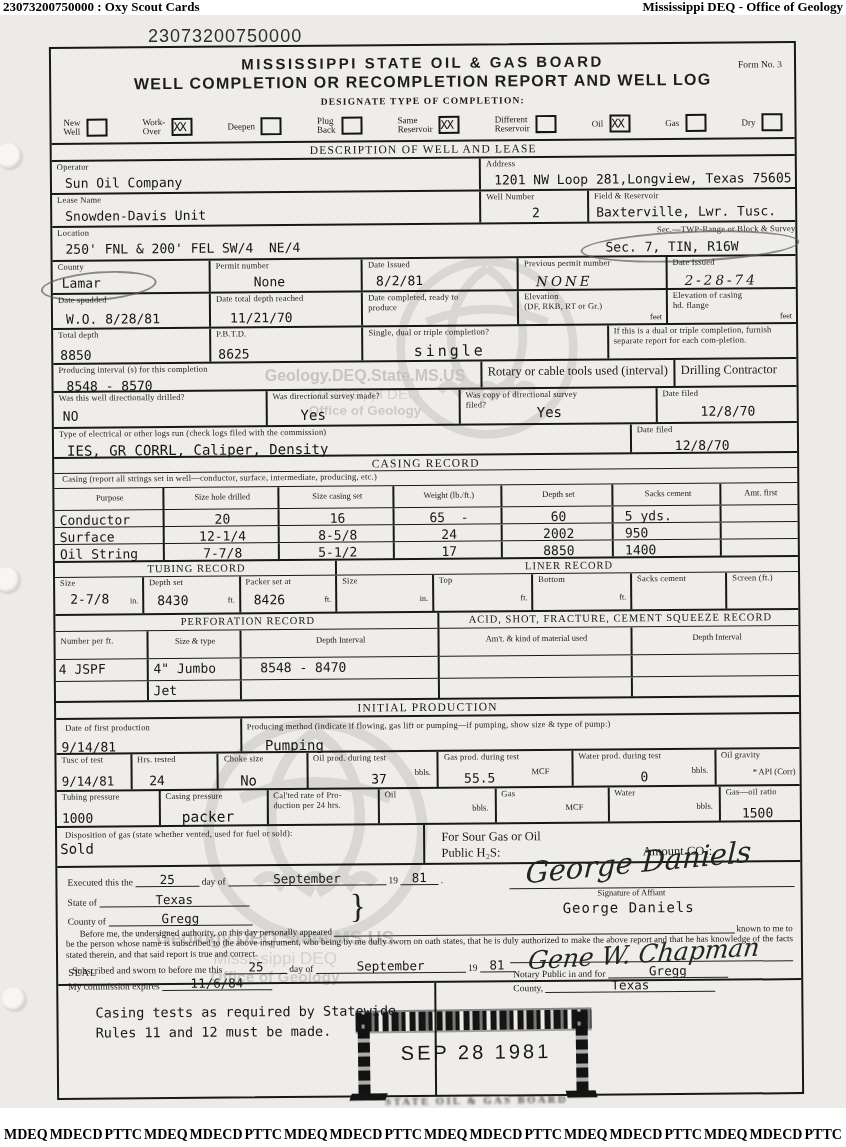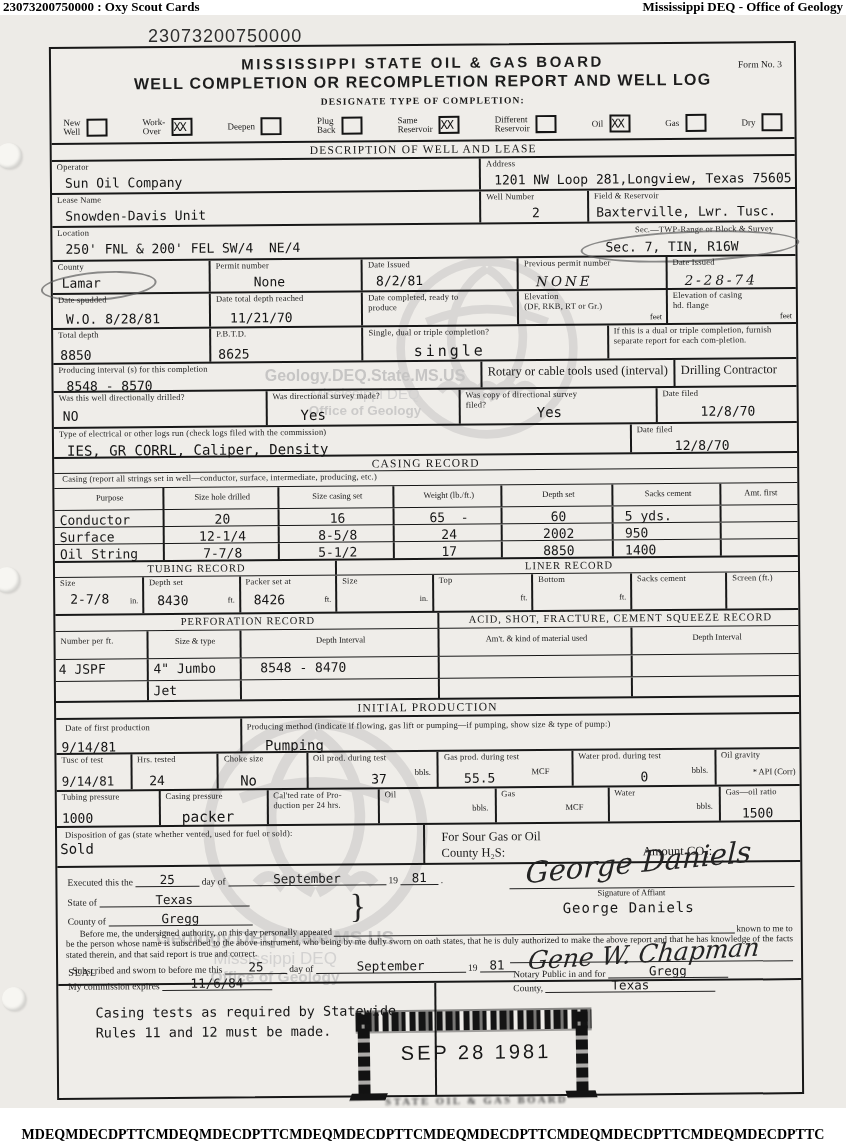--- a/index.html
+++ b/index.html
@@ -5,21 +5,21 @@
   html,body{margin:0;padding:0}
   body{width:846px;height:1147px;position:relative;background:#fff;overflow:hidden;
        font-family:"Liberation Serif",serif;color:#181818;-webkit-font-smoothing:antialiased}
 
   
   .topbar{position:absolute;top:0;left:0;right:0;height:15px;background:#fff;display:flex;
           justify-content:space-between;align-items:flex-start;padding:0 3px;box-sizing:border-box;
           font-family:"Liberation Serif",serif;font-weight:bold;font-size:13px;line-height:14px;color:#000}
   .scan{position:absolute;top:15px;left:0;width:846px;height:1093px;background:#edebe7;overflow:hidden}
   .footerbar{position:absolute;bottom:0;left:0;right:0;height:39px;background:#fff;display:flex;
-             align-items:flex-end;justify-content:center;padding:0 4px 4px 4px;box-sizing:border-box;
+             align-items:flex-end;justify-content:space-between;padding:0 4px 4px 4px;box-sizing:border-box;
              font-family:"Liberation Serif",serif;font-weight:bold;font-size:14px;color:#000}
   .docnum{position:absolute;left:148px;top:11px;font-family:"Liberation Sans",sans-serif;
           font-size:18px;letter-spacing:1px;color:#2d2d2d}
 
   
   .wm-logo{position:absolute;opacity:.42}
   .wm-text{position:absolute;text-align:center;font-family:"Liberation Sans",sans-serif;line-height:1.15;pointer-events:none}
   .wm-text .w1{font-weight:bold;color:#aeaeae}
   .wm-text .w2{color:#c2c2c2}
   .wm-text .w3{font-weight:bold;color:#b6b6b6}
@@ -238,21 +238,21 @@
       </div>
       <div class="c grow">
         <span class="l">Field &amp; Reservoir</span>
         <span class="v" style="margin-left:2px">Baxterville, Lwr. Tusc.</span>
       </div>
     </div>
 
     <div class="r" style="height:34px">
       <div class="c grow">
         <span class="l">Location</span>
-        <span class="l" style="position:absolute;right:22px;top:2px">Sec.—TWP-Range or Block &amp; Survey</span>
+        <span class="l" style="position:absolute;right:0;top:2px">Sec.—TWP-Range or Block &amp; Survey</span>
         <span class="v">250' FNL &amp; 200' FEL SW/4  NE/4</span>
         <span class="v" style="position:absolute;left:545px;top:13px">Sec. 7, TIN, R16W</span>
         <span class="circ" style="left:528px;top:8px;width:215px;height:27px;transform:rotate(-2deg)"></span>
       </div>
     </div>
 
     <div class="r" style="height:33px">
       <div class="c" style="width:21%">
         <span class="l">County</span>
         <span class="v" style="margin-left:4px">Lamar</span>
@@ -628,21 +628,21 @@
       </div>
     </div>
 
     <div class="r" style="height:40px">
       <div class="c" style="width:49.3%">
         <span class="l" style="margin-top:2px;margin-left:3px">Disposition of gas (state whether vented, used for fuel or sold):</span>
         <span class="v" style="margin-left:-2px;margin-top:1px;font-size:14px">Sold</span>
       </div>
       <div class="c grow">
         <span style="position:absolute;left:16px;top:5px;font-size:12.5px">For Sour Gas or Oil</span>
-        <span style="position:absolute;left:16px;top:21px;font-size:12.5px">County H₂S:</span>
+        <span style="position:absolute;left:16px;top:21px;font-size:12.5px">Public H₂S:</span>
         <span style="position:absolute;left:58%;top:21px;font-size:12.5px">Amount CO₂:</span>
       </div>
     </div>
 
     <div class="r af" style="height:118px;border-top-width:2.5px;display:block">
       <div class="afl" style="left:10px;top:6px">
         <span>Executed this the</span>
         <span class="ul" style="width:64px">25</span>
         <span>day of</span>
         <span class="ul" style="width:158px">September</span>

